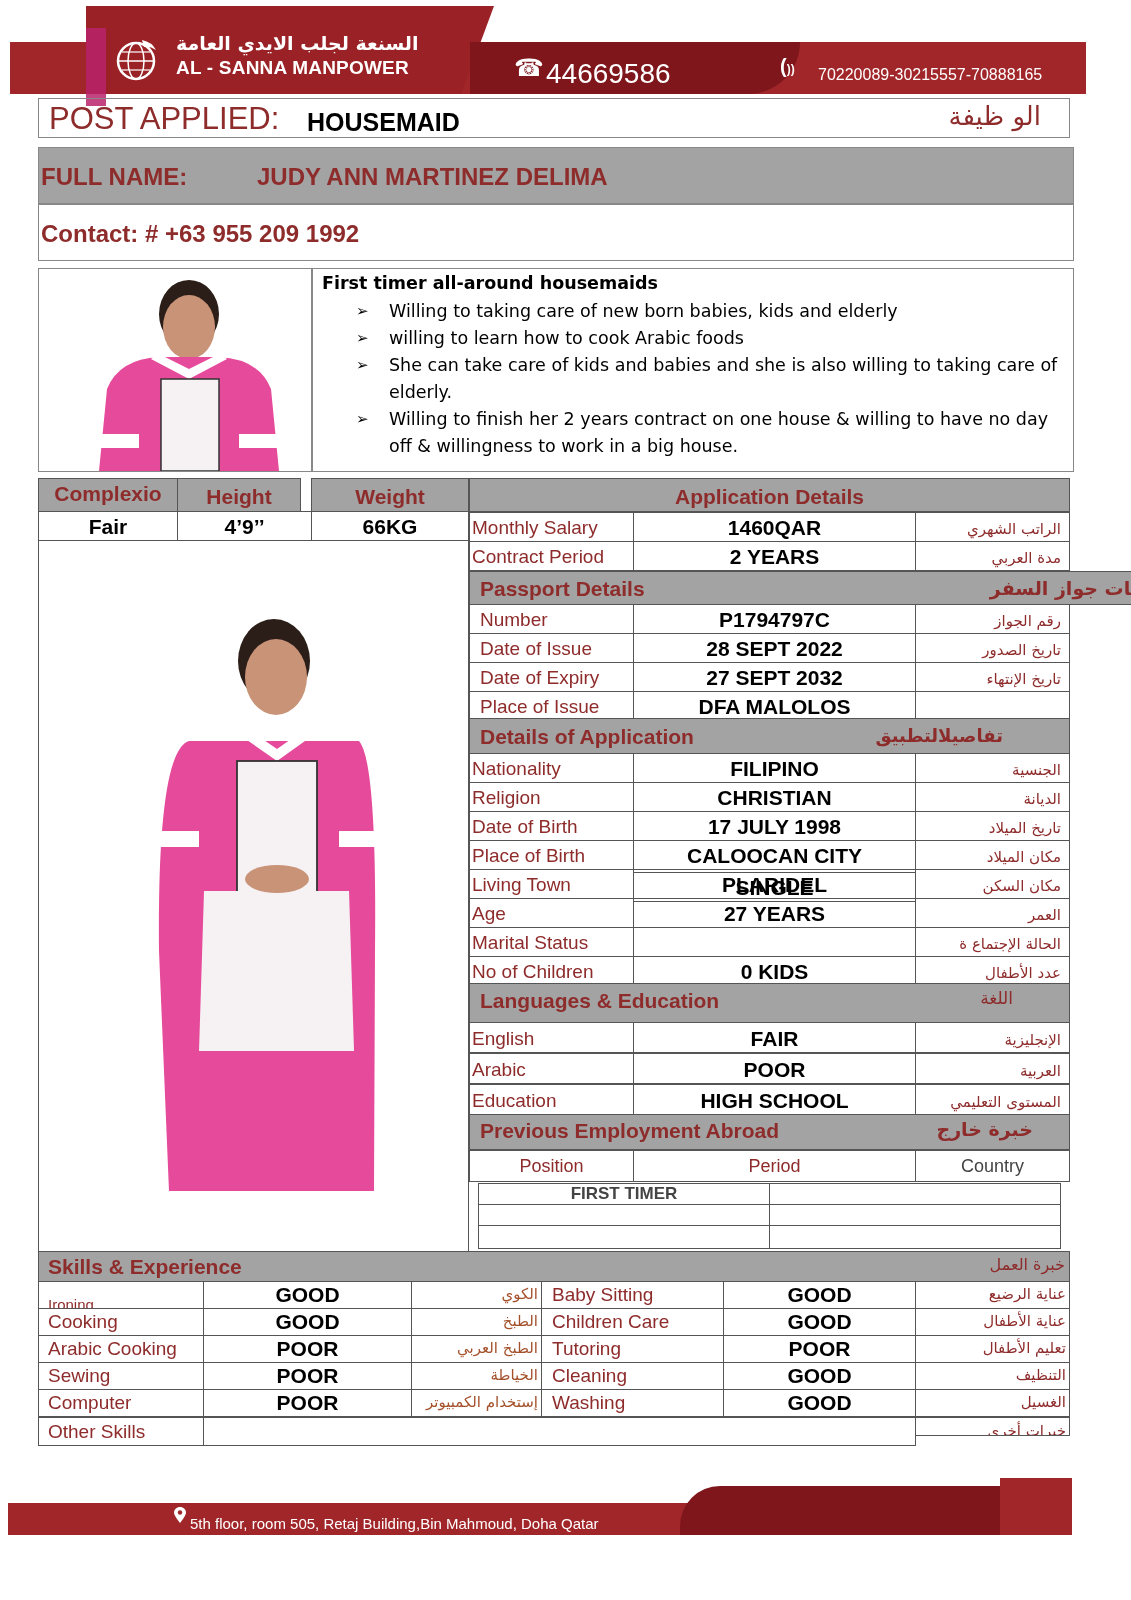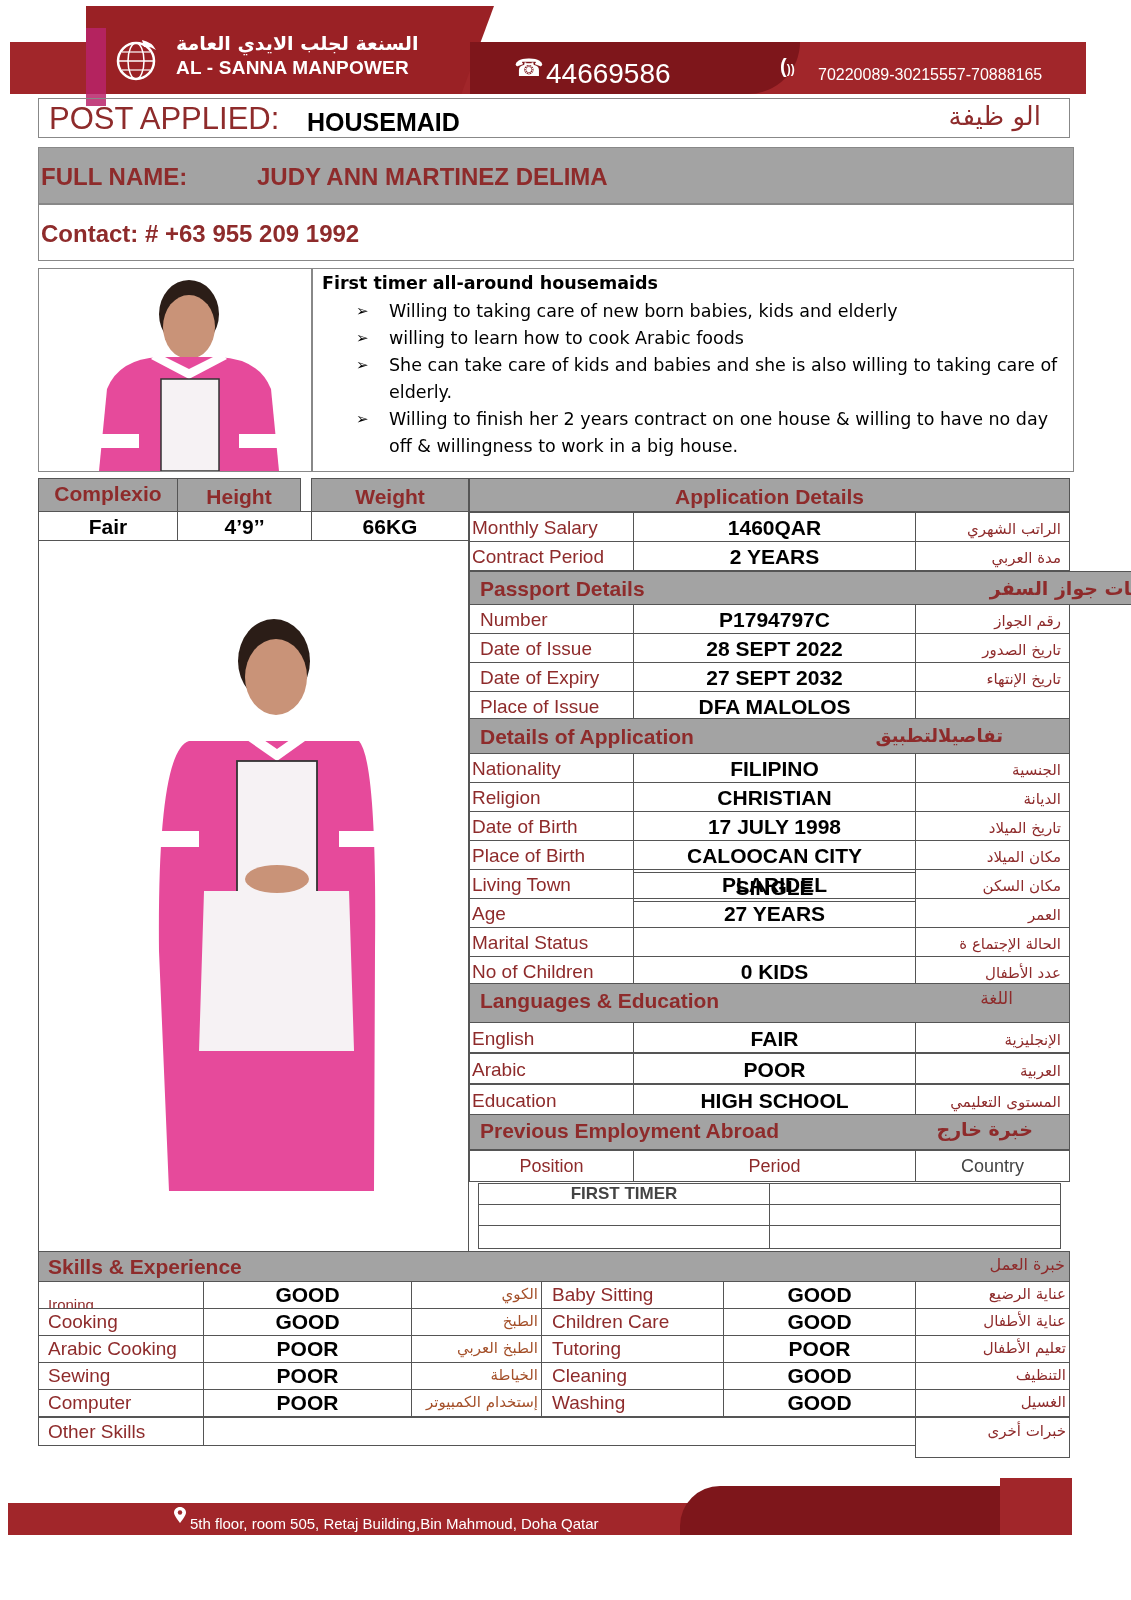--- a/index.html
+++ b/index.html
@@ -443,21 +443,21 @@
       <div class="cell" style="left: 915px; top: 1389px; width: 155px; height: 28px;">
         <span class="abs ar maroon" style="right: 3px; top: 3px; font-size: 15px;">الغسيل</span>
       </div>
     </div>
   </div>
 
 <div class="cell" style="left:38px;top:1417px;width:166px;height:29px;">
     <span class="abs maroon" style="left:9px;top:3px;font-size:19px;">Other Skills</span>
   </div>
 <div class="cell" style="left:203px;top:1417px;width:713px;height:29px;"></div>
-<div class="cell" style="left:915px;top:1417px;width:155px;height:41px;">
+<div class="cell" style="left:915px;top:1417px;width:155px;height:19px;">
     <span class="abs ar maroon" style="right:3px;top:4px;font-size:15px;">خبرات أخرى</span>
   </div>
 
 <div class="abs" id="ftr-band"></div>
 <div class="abs" id="ftr-dark"></div>
 <div class="abs" id="ftr-right"></div>
 <svg class="abs" style="left:174px;top:1507px;" width="12" height="16" viewBox="0 0 12 16">
   <path d="M6 0 C2.5 0 0 2.5 0 5.5 C0 9 6 16 6 16 C6 16 12 9 12 5.5 C12 2.5 9.5 0 6 0Z" fill="#fff"></path>
   <circle cx="6" cy="5.5" r="2.2" fill="#a1262a"></circle>
 </svg>

